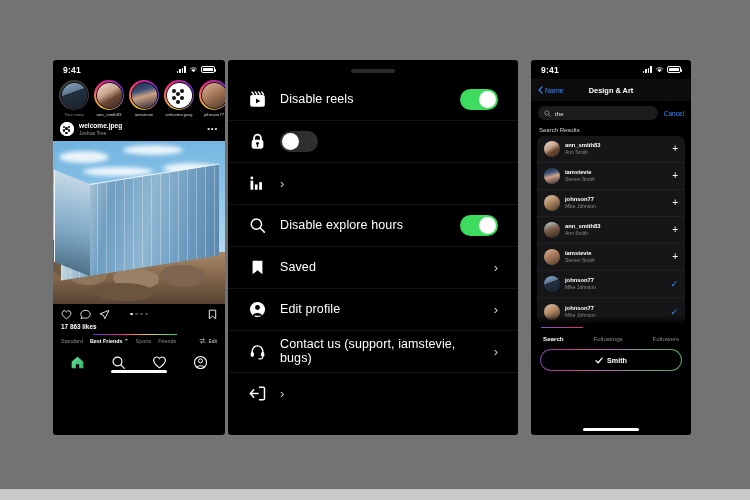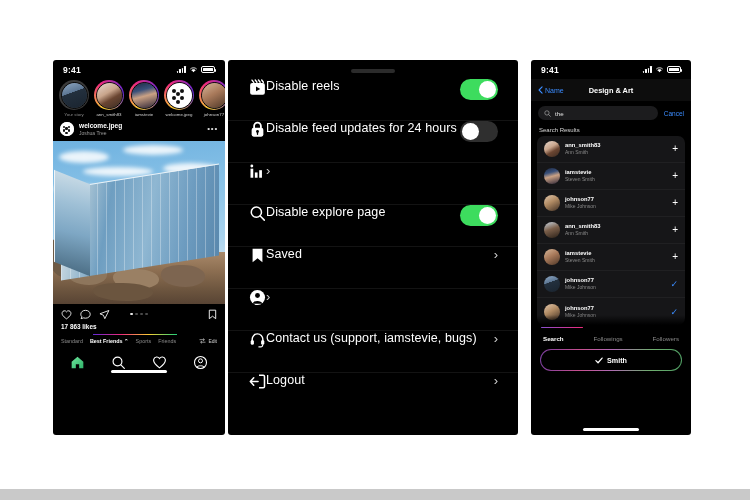--- a/index.html
+++ b/index.html
@@ -2,21 +2,21 @@
 <html><head>
 <meta charset="utf-8">
 <style>
   * { box-sizing: border-box; margin: 0; padding: 0; }
   html, body {
     width: 750px; height: 500px;
     background: #c9c9c9;
     font-family: "Liberation Sans", sans-serif;
     overflow: hidden;
   }
-  .stage { position: relative; width: 750px; height: 489px; background: #ffffff; padding-left: 12px; }
+  .stage { position: relative; width: 750px; height: 489px; background: #737373; padding-left: 12px; }
 
   
   .phone {
     position: absolute;
     background: #000;
     overflow: hidden;
   }
   .phone-left  { left: 53px;  top: 60px;  width: 172px; height: 375px; border-radius: 3px; }
   .phone-mid   { left: 228px; top: 60px;  width: 290px; height: 375px; border-radius: 3px; }
   .phone-right { left: 531px; top: 60px;  width: 160px; height: 375px; border-radius: 3px; }
@@ -167,21 +167,21 @@
     position:absolute; left:50%; bottom:3px; transform:translateX(-50%);
     width:56px; height:2.6px; border-radius:2px; background:#fff;
   }
 
   
   .sheet-handle {
     width:44px; height:3.5px; border-radius:3px; background:#2b2b2b;
     margin: 9px auto 6px;
   }
   .menu-item {
-    display:flex; align-items:flex-start; gap:0;
+    display:flex; align-items:center; gap:14px;
     height:42px; padding: 0 20px;
     border-bottom: 1px solid #131313;
     color:#fff;
   }
   .menu-item:last-child{ border-bottom:none; }
   .mi-icon { width:18px; display:flex; justify-content:center; align-items:center; flex:0 0 auto;}
   .mi-label { font-size:12.5px; flex:1; letter-spacing:.1px; }
   .toggle {
     width:38px; height:21px; border-radius:12px; position:relative; flex:0 0 auto;
   }
@@ -448,21 +448,20 @@
 
     <div class="menu-item">
       <span class="mi-icon">
         <svg width="17" height="17" viewBox="0 0 18 18">
           <path d="M5.4 7.6 V5.4 a3.6 3.6 0 0 1 7.2 0 V7.6" fill="none" stroke="#fff" stroke-width="1.9"></path>
           <rect x="2.8" y="7.2" width="12.4" height="9.4" rx="2.2" fill="#fff"></rect>
           <circle cx="9" cy="11" r="1.5" fill="#000"></circle>
           <path d="M9 11.6 V14" stroke="#000" stroke-width="1.4" stroke-linecap="round"></path>
         </svg>
       </span>
-      <span class="mi-label">Disable feed updates for 24 hours</span>
       <span class="toggle off">
           <i></i>
         </span>
     </div>
 
     <div class="menu-item">
       <span class="mi-icon">
         <svg width="17" height="17" viewBox="0 0 18 18">
           <circle cx="3" cy="3.2" r="1.5" fill="#fff"></circle>
           <rect x="1.6" y="6" width="2.9" height="9.6" fill="#fff"></rect>
@@ -473,21 +472,21 @@
       <span class="chev">›</span>
     </div>
 
     <div class="menu-item">
       <span class="mi-icon">
         <svg width="17" height="17" viewBox="0 0 18 18">
           <circle cx="7.8" cy="7.6" r="5.4" fill="none" stroke="#fff" stroke-width="1.6"></circle>
           <path d="M11.9 11.6 L16.2 16" stroke="#fff" stroke-width="1.6" stroke-linecap="round"></path>
         </svg>
       </span>
-      <span class="mi-label">Disable explore page</span>
+      <span class="mi-label">Disable explore hours</span>
       <span class="toggle on">
           <i></i>
         </span>
     </div>
 
     <div class="menu-item">
       <span class="mi-icon">
         <svg width="17" height="17" viewBox="0 0 18 18">
           <path d="M3.8 1.8 H14.2 V16.2 L9 12 L3.8 16.2 Z" fill="#fff"></path>
         </svg>
@@ -497,20 +496,21 @@
     </div>
 
     <div class="menu-item">
       <span class="mi-icon">
         <svg width="17" height="17" viewBox="0 0 18 18">
           <circle cx="9" cy="9" r="8" fill="#fff"></circle>
           <circle cx="9" cy="6.8" r="2.6" fill="#000"></circle>
           <path d="M3.8 15.6 C4.8 11.6 13.2 11.6 14.2 15.6 Z" fill="#000"></path>
         </svg>
       </span>
+      <span class="mi-label">Edit profile</span>
       <span class="chev">›</span>
     </div>
 
     <div class="menu-item">
       <span class="mi-icon">
         <svg width="17" height="17" viewBox="0 0 18 18">
           <path d="M3.4 10.6 V8.6 a5.6 5.6 0 0 1 11.2 0 V10.6" fill="none" stroke="#fff" stroke-width="1.5"></path>
           <rect x="1.8" y="9.6" width="3.4" height="5" rx="1.6" fill="#fff"></rect>
           <rect x="12.8" y="9.6" width="3.4" height="5" rx="1.6" fill="#fff"></rect>
           <path d="M14.4 14.4 V15 a1.8 1.8 0 0 1 -1.8 1.8 H10" fill="none" stroke="#fff" stroke-width="1.3"></path>
@@ -520,21 +520,20 @@
       <span class="chev">›</span>
     </div>
 
     <div class="menu-item">
       <span class="mi-icon">
         <svg width="17" height="17" viewBox="0 0 18 18">
           <path d="M10.6 2.4 H15 a1.4 1.4 0 0 1 1.4 1.4 V14.2 a1.4 1.4 0 0 1 -1.4 1.4 H10.6" fill="none" stroke="#fff" stroke-width="1.6"></path>
           <path d="M9.6 9 H1.6 M5 5 L1.4 9 L5 13" fill="none" stroke="#fff" stroke-width="1.6" stroke-linecap="round" stroke-linejoin="round"></path>
         </svg>
       </span>
-      <span class="mi-label">Logout</span>
       <span class="chev">›</span>
     </div>
   </div>
 
   <div class="phone phone-right">
 
     <div class="statusbar">
       <div class="notch"></div>
       <div class="sb-time">9:41</div>
       <div class="sb-icons">

